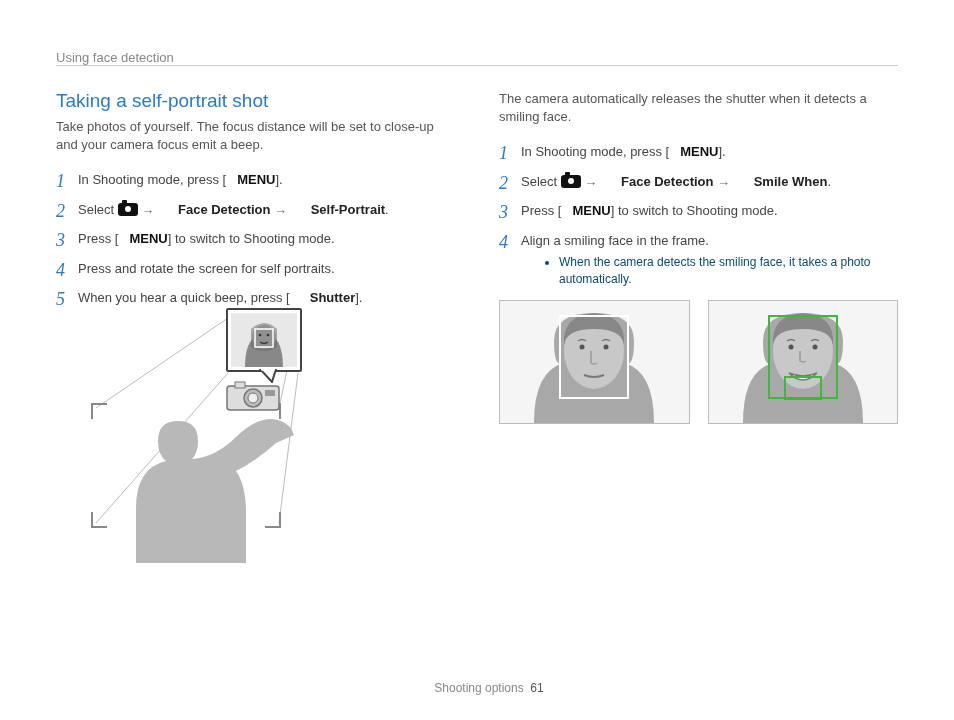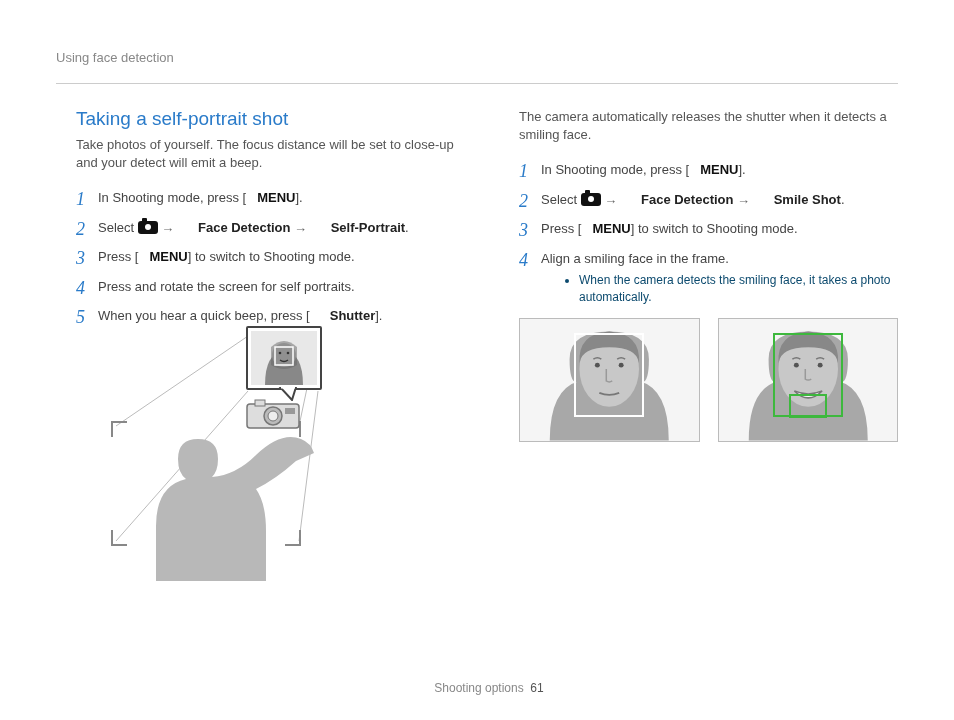--- a/index.html
+++ b/index.html
@@ -16,31 +16,30 @@
     padding: 50px 56px 40px 56px;
     box-sizing: border-box;
     width: 100%;
     height: 100%;
     position: relative;
   }
   .header {
     font-size: 13px;
     color: #888;
     border-bottom: 1px solid #ccc;
-    padding-bottom: 18px;
+    padding-bottom: 0;
     margin-bottom: 24px;
   }
   .columns {
     display: flex;
     gap: 44px;
   }
   .col {
     flex: 1;
     min-width: 0;
-    margin-left: 20px;
   }
   h2.section-title {
     color: #2a7bc9;
     font-weight: 400;
     font-size: 19px;
     margin: 0 0 6px 0;
   }
   p.lead {
     font-size: 13px;
     color: #555;
@@ -240,21 +239,21 @@
 </head>
 <body>
 
 <div class="page">
   <div class="header">Using face detection</div>
 
   <div class="columns">
 
     <div class="col">
       <h2 class="section-title">Taking a self-portrait shot</h2>
-      <p class="lead">Take photos of yourself. The focus distance will be set to close-up and your detect will emit a beep.</p>
+      <p class="lead">Take photos of yourself. The focus distance will be set to close-up and your camera focus emit a beep.</p>
       <ol class="steps">
         <li>
           <span>In Shooting mode, press [</span><span class="menu-label">MENU</span><span>].</span>
         </li>
         <li>
           <span>Select </span><span class="camera-icon"></span><span class="arrow"> → </span><span class="bold">Face Detection</span><span class="arrow"> → </span><span class="bold">Self-Portrait</span><span>.</span>
         </li>
         <li>
           <span>Press [</span><span class="menu-label">MENU</span><span>] to switch to Shooting mode.</span>
         </li>
@@ -311,21 +310,21 @@
       </div>
     </div>
 
     <div class="col">
       <p class="lead">The camera automatically releases the shutter when it detects a smiling face.</p>
       <ol class="steps">
         <li>
           <span>In Shooting mode, press [</span><span class="menu-label">MENU</span><span>].</span>
         </li>
         <li>
-          <span>Select </span><span class="camera-icon"></span><span class="arrow"> → </span><span class="bold">Face Detection</span><span class="arrow"> → </span><span class="bold">Smile Shot</span><span>.</span>
+          <span>Select </span><span class="camera-icon"></span><span class="arrow"> → </span><span class="bold">Face Detection</span><span class="arrow"> → </span><span class="bold">Smile When</span><span>.</span>
         </li>
         <li>
           <span>Press [</span><span class="menu-label">MENU</span><span>] to switch to Shooting mode.</span>
         </li>
         <li>
           <span>Align a smiling face in the frame.</span>
           <ul class="bullets">
             <li>When the camera detects the smiling face, it takes a photo automatically.</li>
           </ul>
         </li>

